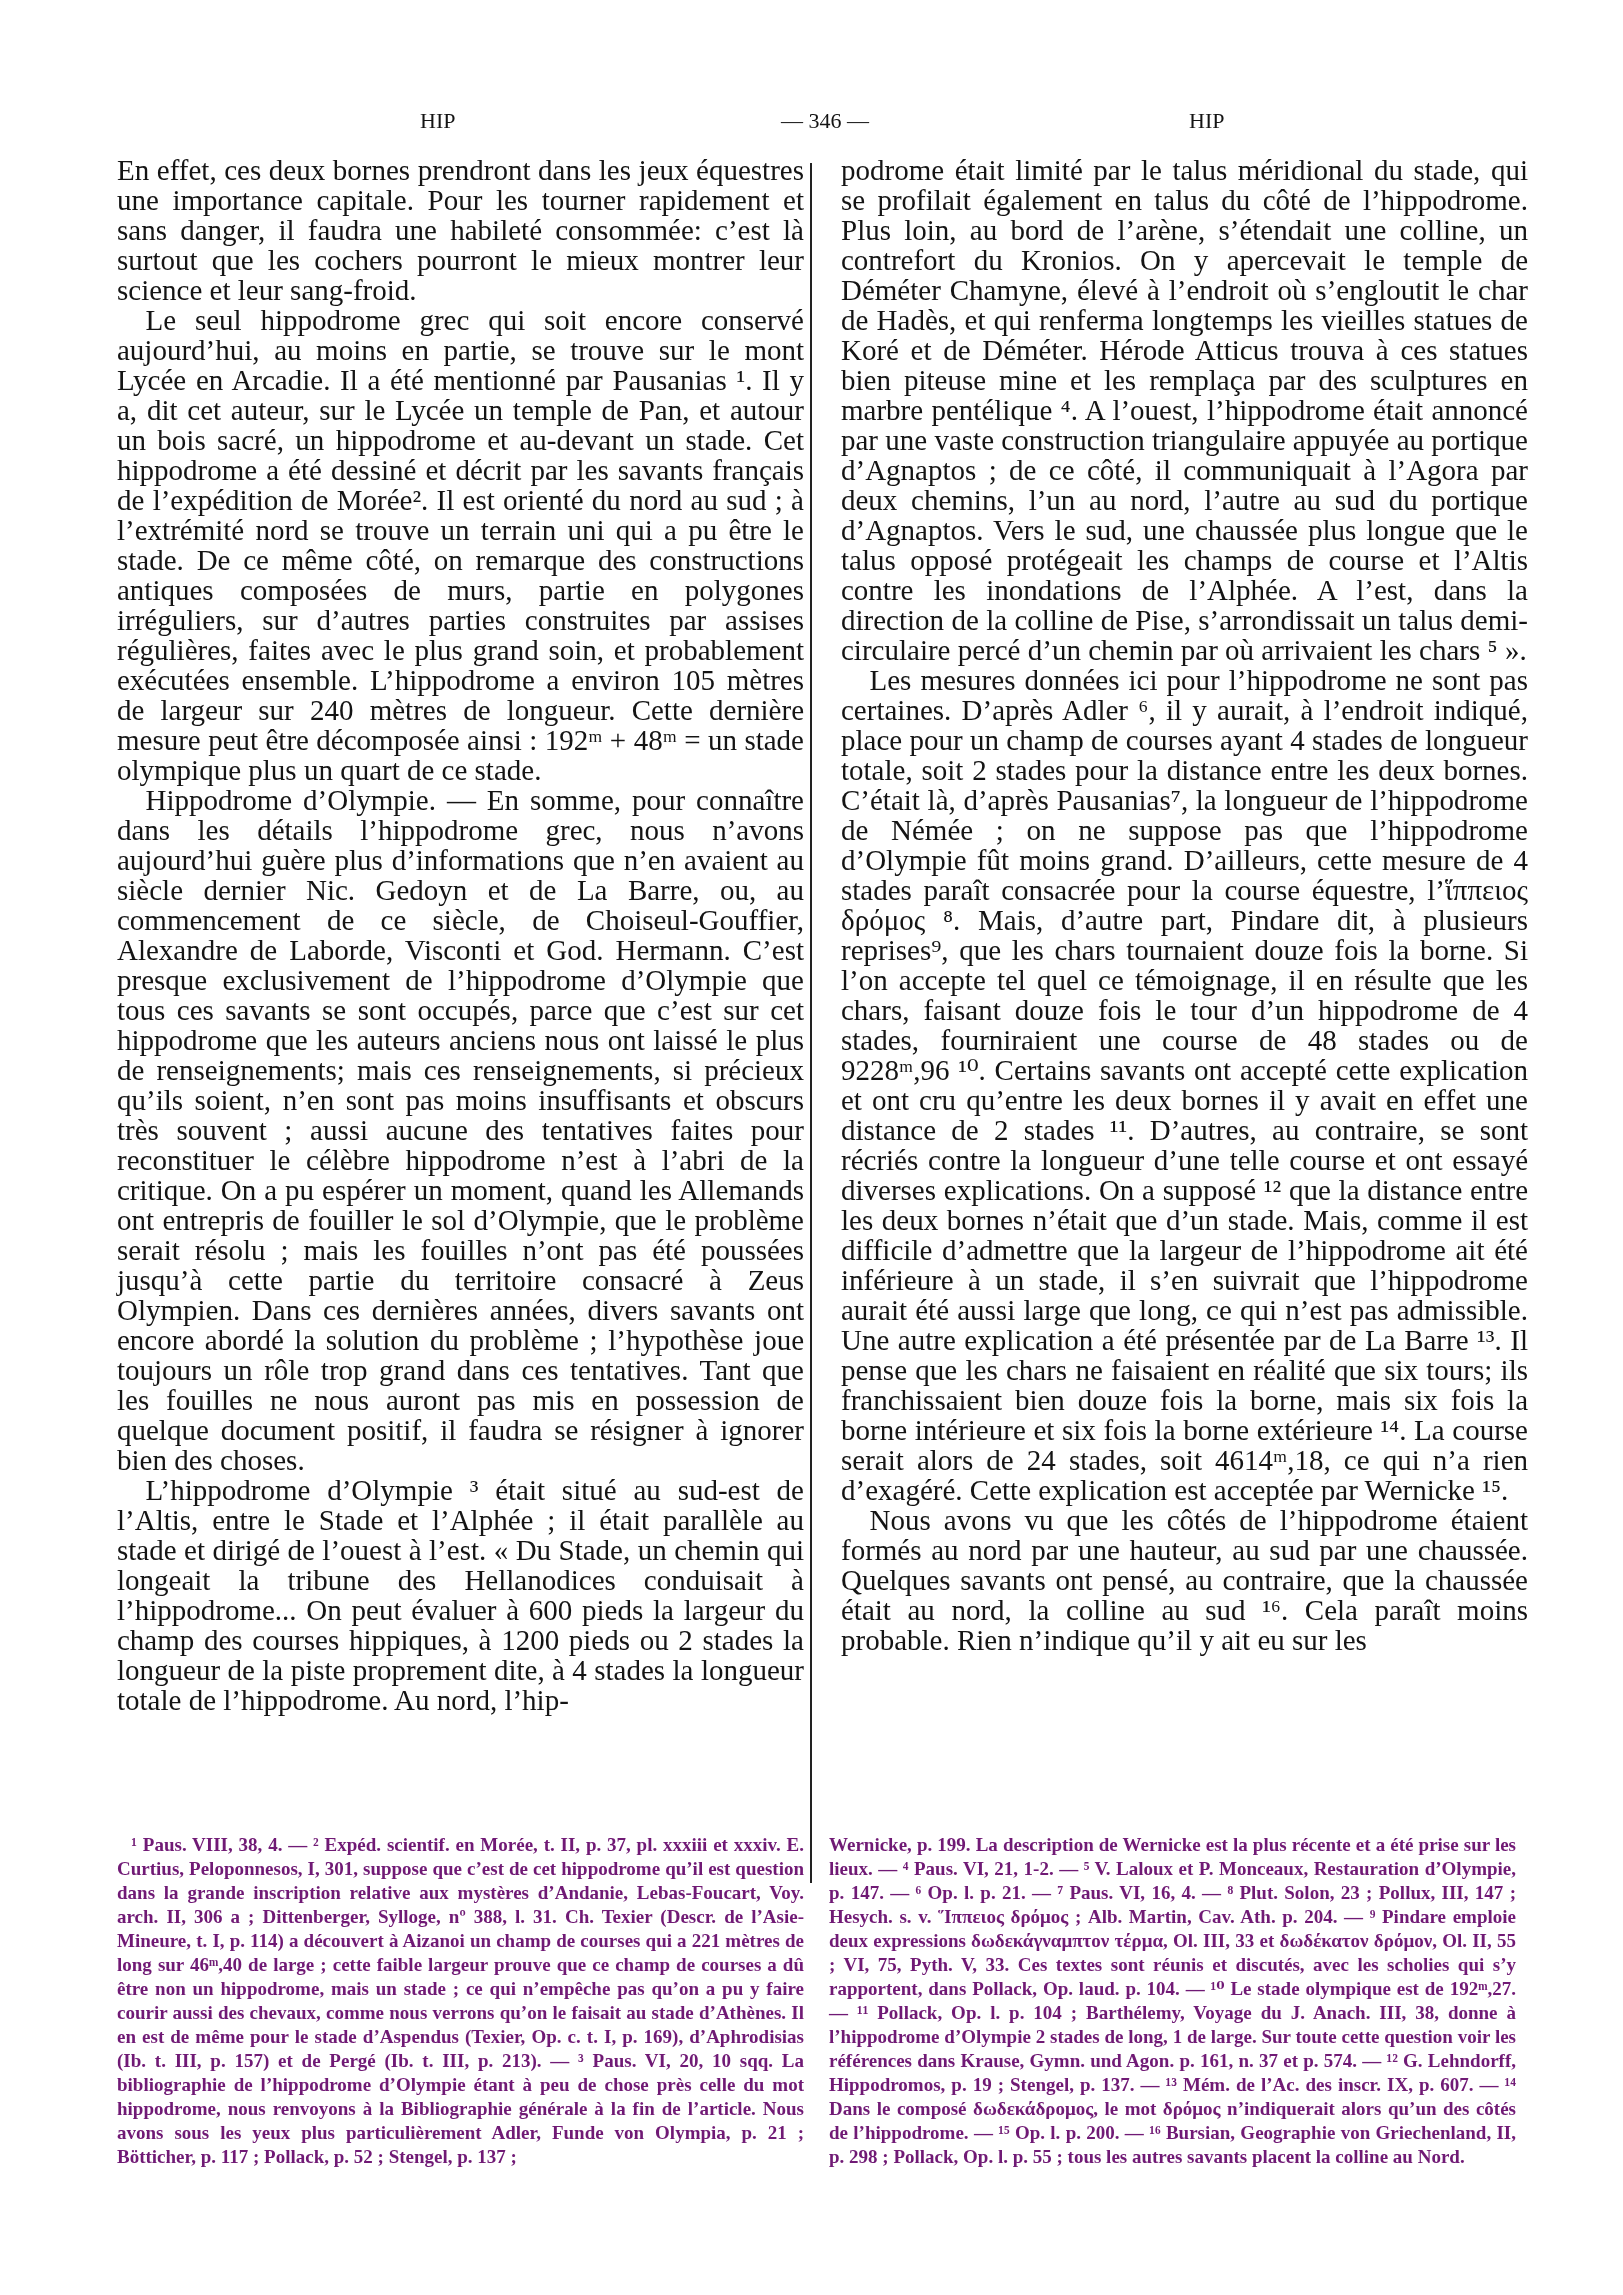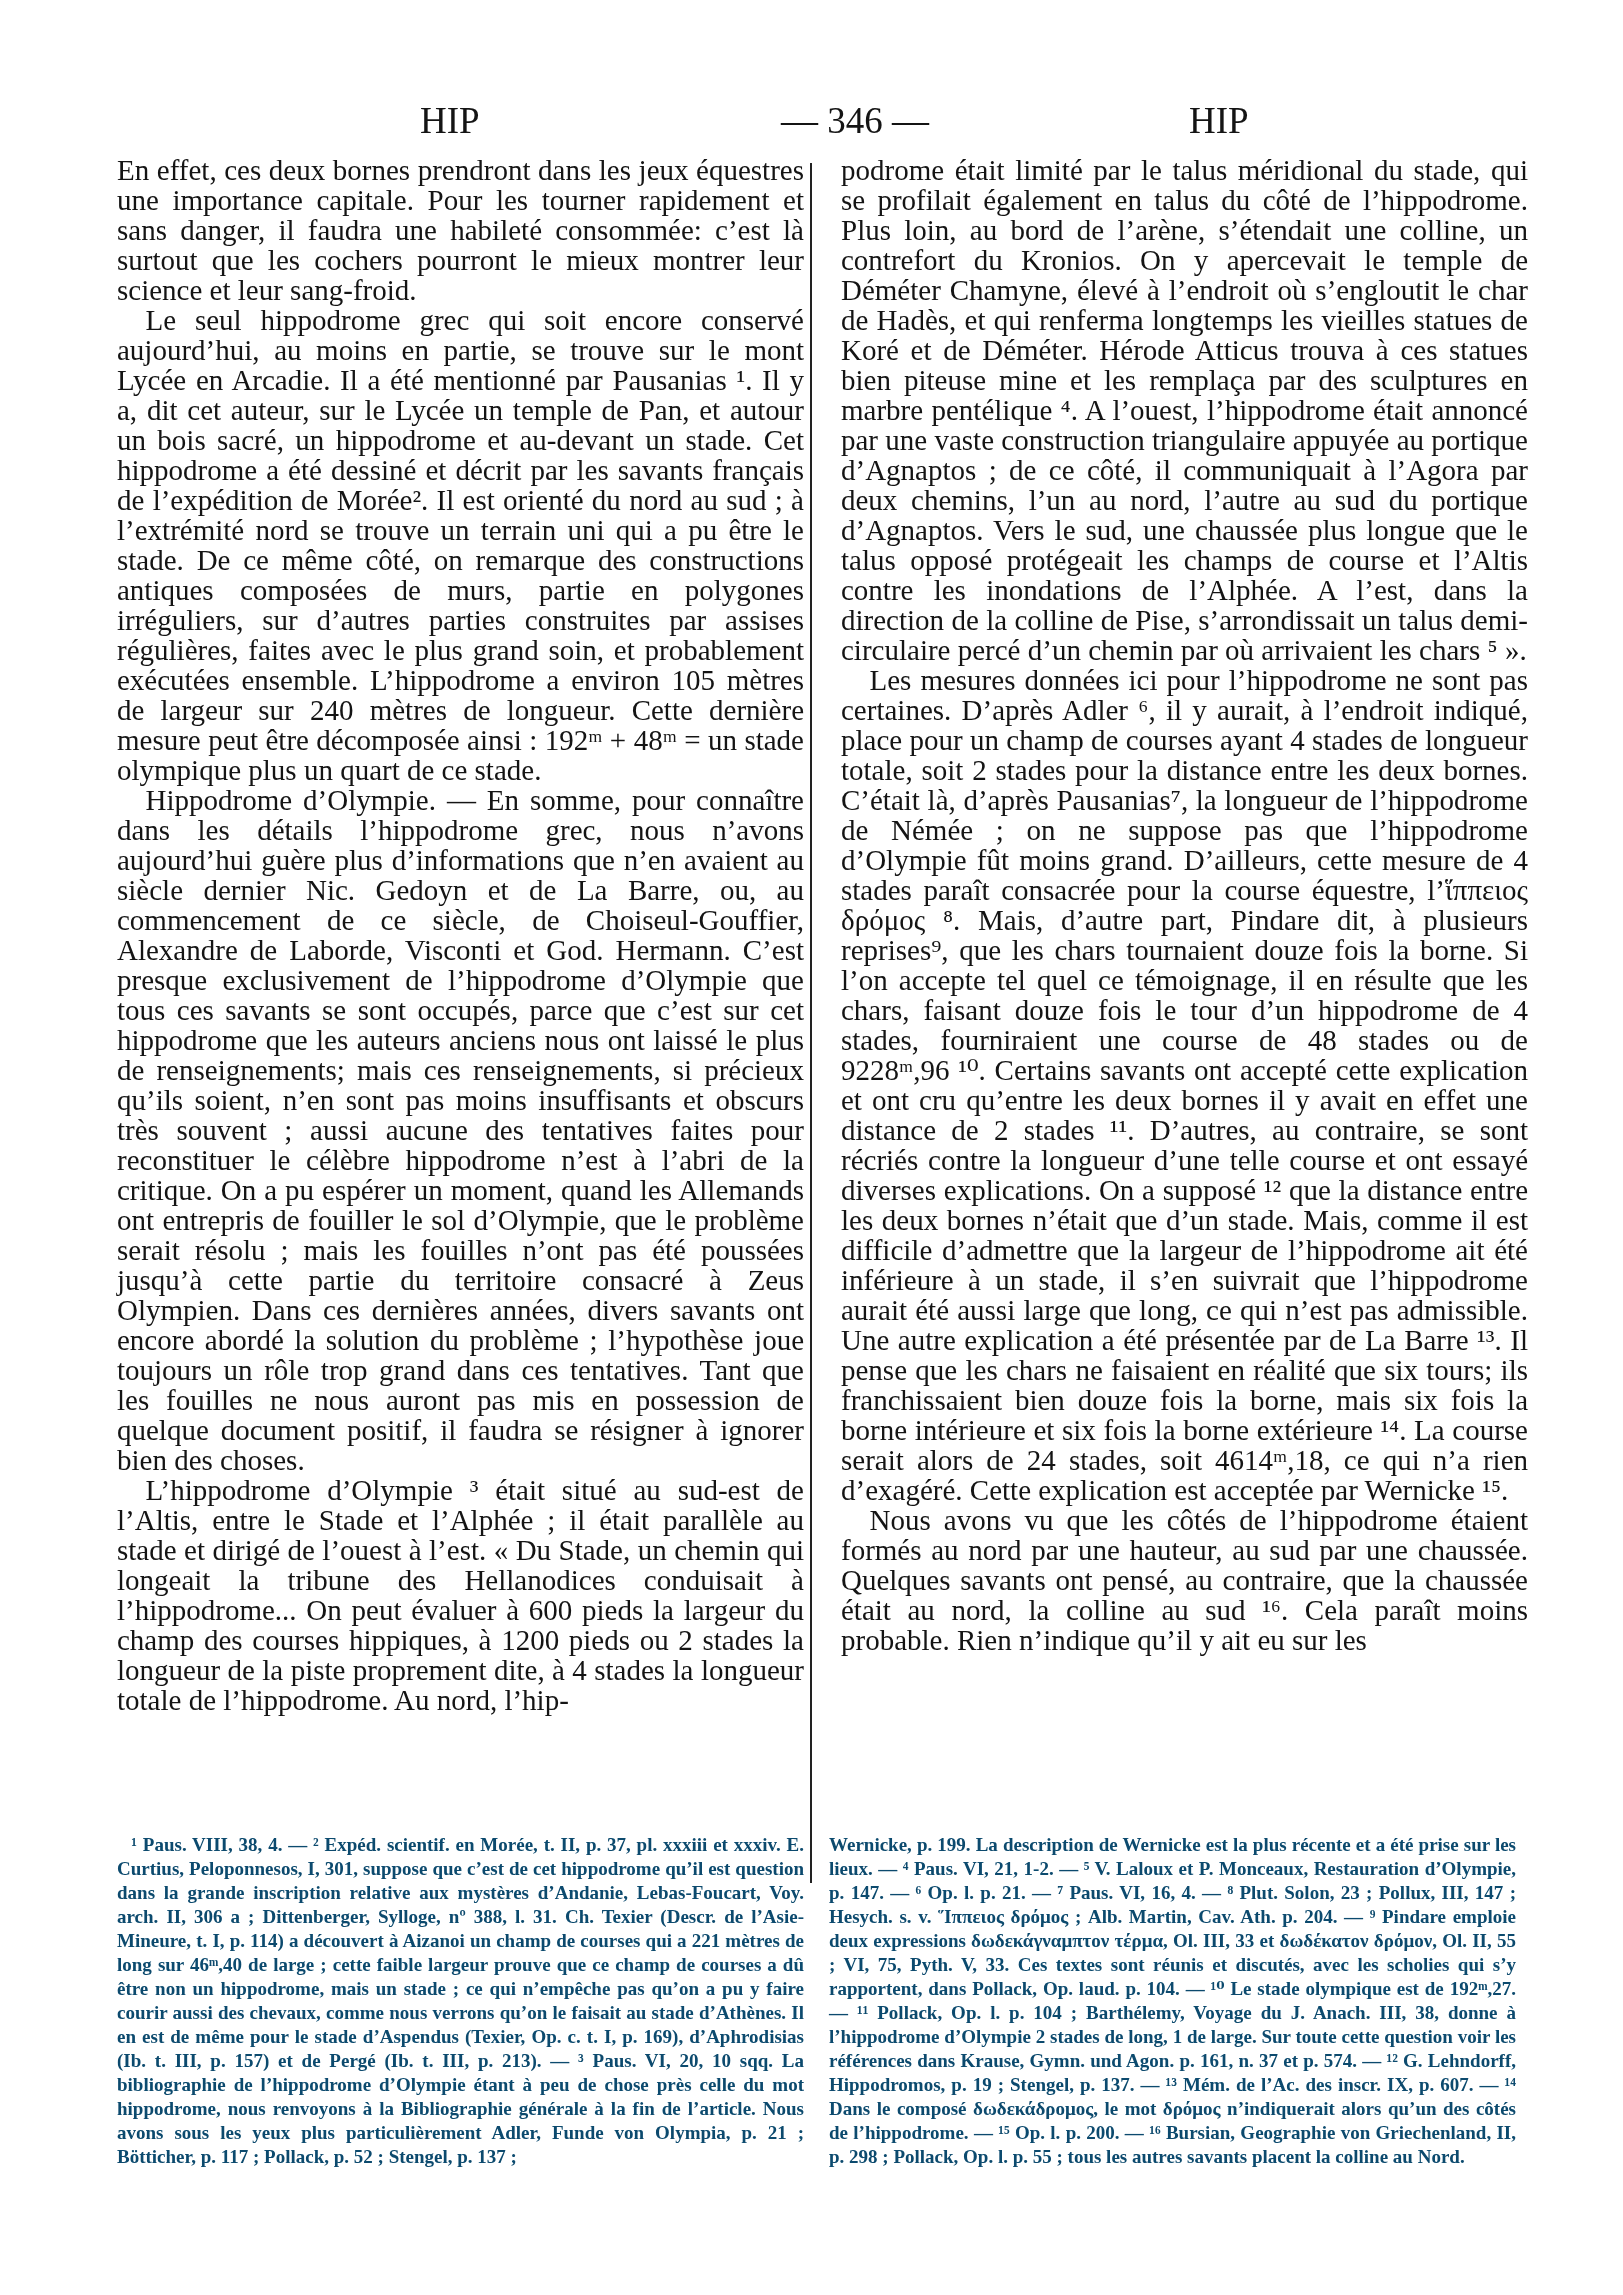--- a/index.html
+++ b/index.html
@@ -2,21 +2,21 @@
 <html style="font-size:12.7px"><head>
 <meta charset="utf-8">
 <style>
   html, body { margin: 0; padding: 0; background: #ffffff; }
   body {
     width: 1623px; height: 2295px; position: relative; overflow: hidden;
     font-family: "Liberation Serif", "DejaVu Serif", serif; color: #141414;
   }
   .running-head {
     position: absolute; top: 97px; left: 0; width: 1623px; height: 48px;
-    font-size: 37px; line-height: 48px;
+    font-size: 22px; line-height: 48px;
   }
   .running-head span { position: absolute; top: 0; }
   .rh-left { left: 420px; }
   .rh-center { left: 781px; }
   .rh-right { left: 1189px; }
 
   .column {
     position: absolute; top: 155px; width: 687px;
   }
   .col-left { left: 117px; }
@@ -31,21 +31,21 @@
   .body-text p.indent { text-indent: 28.5px; }
   .body-text p.noindent { text-indent: 0; }
 
   .footnotes {
     position: absolute; top: 1833px; width: 687px;
   }
   .fn-left { left: 117px; }
   .fn-right { left: 829px; }
   .footnotes p {
     margin: 0; font-size: 19px; line-height: 24px; text-align: justify;
-    font-family: "Liberation Serif", "DejaVu Serif", serif; font-weight: bold; color: #0c4a6e;
+    font-family: "Liberation Serif", "DejaVu Serif", serif; font-weight: bold; color: #701a75;
   }
   .footnotes p.indent { text-indent: 14.3px; }
 </style>
 </head>
 <body>
 
 <div class="running-head">
   <span class="rh-left">HIP</span>
   <span class="rh-center">— 346 —</span>
   <span class="rh-right">HIP</span>

